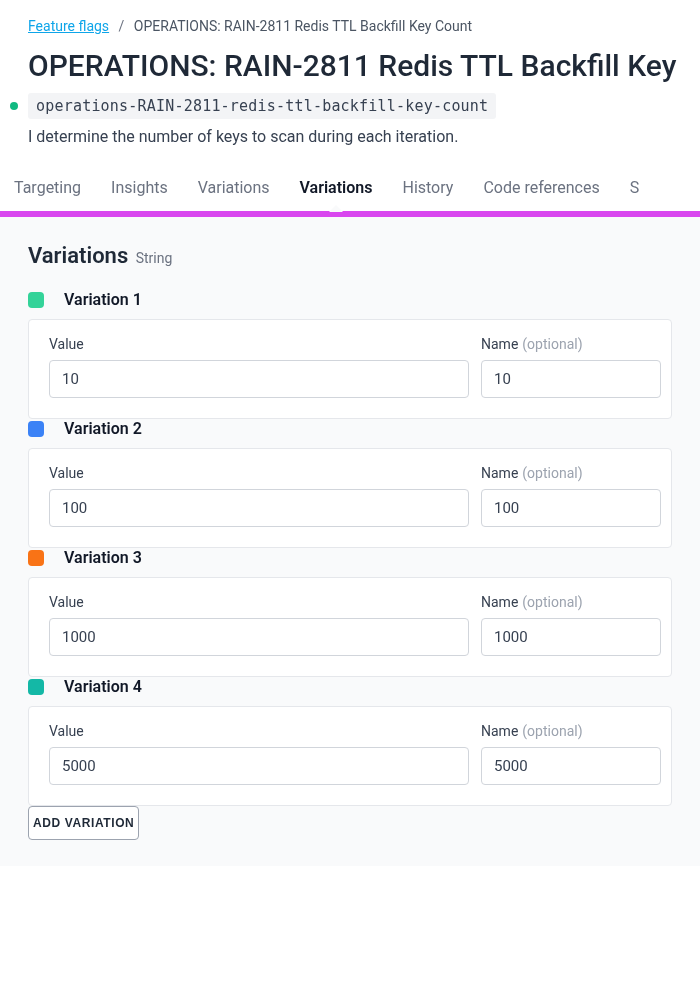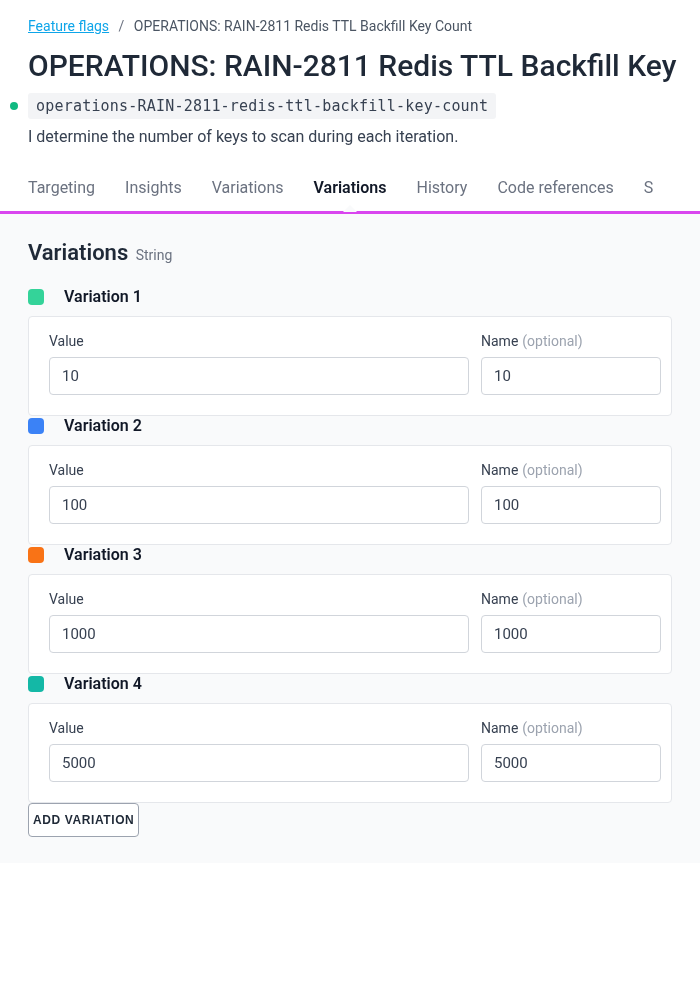--- a/index.html
+++ b/index.html
@@ -64,21 +64,21 @@
     }
     .description {
       font-size: 16px;
       color: #374151;
       margin-bottom: 22px;
     }
     .tabs {
       display: flex;
       gap: 30px;
       border-bottom: 1px solid #e5e7eb;
-      padding: 0 28px;
+      padding: 0 14px;
       white-space: nowrap;
     }
     .tab {
       padding: 10px 0 14px 0;
       font-size: 16px;
       color: #6b7280;
       cursor: pointer;
       position: relative;
     }
     .tab.active {
@@ -93,21 +93,21 @@
       bottom: -1px;
       width: 0;
       height: 0;
       border-left: 7px solid transparent;
       border-right: 7px solid transparent;
       border-bottom: 7px solid #f9fafb;
     }
     .content {
       background: #f9fafb;
       padding: 26px 28px;
-      border-top: 3px solid #d946ef;
+      border-top: 6px solid #d946ef;
       margin-top: -1px;
     }
     .section-title {
       font-size: 22px;
       font-weight: 600;
       margin-bottom: 22px;
     }
     .section-title .type-label {
       font-size: 14px;
       font-weight: 400;

